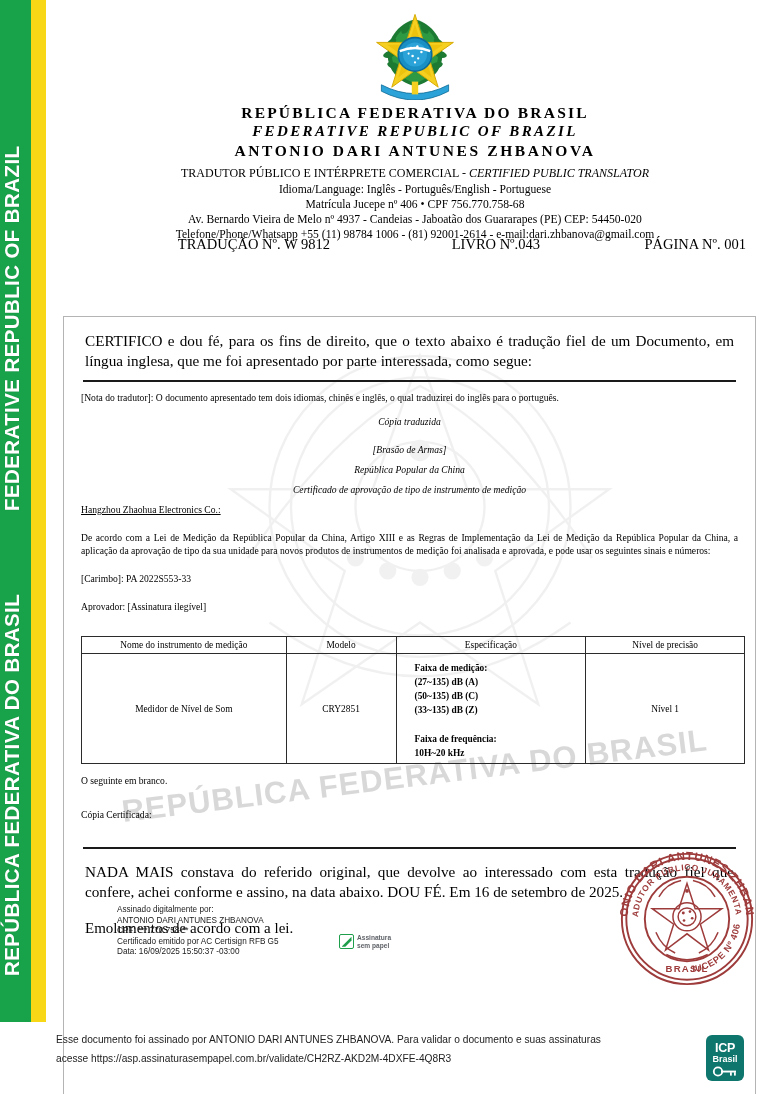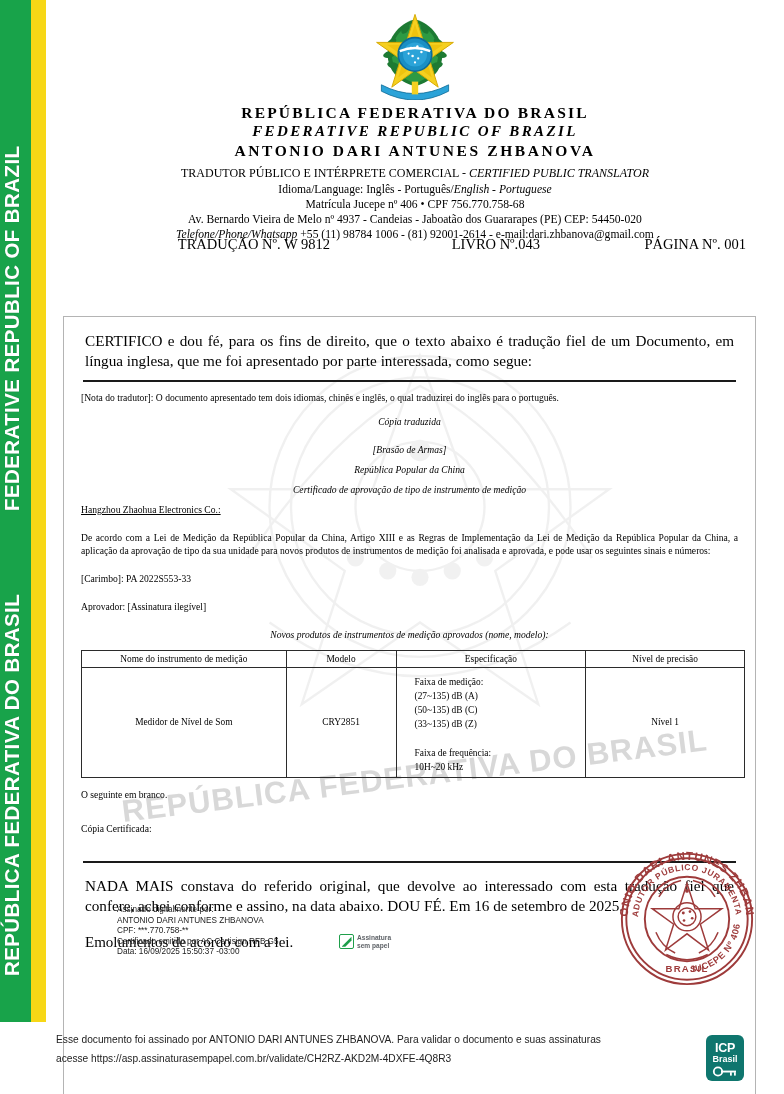--- a/index.html
+++ b/index.html
@@ -93,21 +93,21 @@
     font-size: 15px; font-weight: bold; font-style: italic; letter-spacing: 2.4px;
     margin-top: 1px;
   }
   .hdr-line3 {
     font-size: 15.5px; font-weight: bold; letter-spacing: 2.6px;
     margin-top: 2px;
   }
   .hdr-line4 { font-size: 12px; margin-top: 6px; }
   .hdr-line4 .it { font-style: italic; }
   .hdr-small { font-size: 11.6px; margin-top: 2px; }
-  .hdr-small .it { font-style: italic; }
+  .hdr-small .it { }
 
   
   #ref-row {
     position: absolute;
     left: 64px; top: 236px;
     width: 700px;
     display: flex;
     z-index: 3;
     font-size: 14.5px;
   }
@@ -170,20 +170,21 @@
   }
   #instrument-table th { text-align: center; height: 17px; }
   #instrument-table td.c { text-align: center; }
   #instrument-table td.spec {
     text-align: left;
     padding-left: 18px;
     line-height: 1.5;
     vertical-align: top;
     padding-top: 7px;
     height: 94px;
+    font-weight: bold;
   }
   .col-name { width: 205px; }
   .col-model { width: 110px; }
   .col-spec { width: 190px; }
   .col-level { width: 159px; }
 
   .row-2col { display: flex; font-size: 9.6px; }
   .row-2col .left-col  { width: 48%; padding-left: 2px; }
   .row-2col .right-col { width: 52%; }
 
@@ -375,21 +376,20 @@
     <p class="body-txt center">Certificado de aprovação de tipo de instrumento de medição</p>
     <div class="sp-6"></div>
     <p class="body-txt underline">Hangzhou Zhaohua Electronics Co.:</p>
     <div class="sp-14"></div>
     <p class="body-txt justify">De acordo com a Lei de Medição da República Popular da China, Artigo XIII e as Regras de Implementação da Lei de Medição da República Popular da China, a aplicação da aprovação de tipo da sua unidade para novos produtos de instrumentos de medição foi analisada e aprovada, e pode usar os seguintes sinais e números:</p>
     <div class="sp-14"></div>
     <p class="body-txt">[Carimbo]: PA 2022S553-33</p>
     <div class="sp-14"></div>
     <p class="body-txt">Aprovador: [Assinatura ilegível]</p>
     <div class="sp-14"></div>
-    <p class="body-txt center">Novos produtos de instrumentos de medição aprovados (nome, modelo):</p>
 
     <table id="instrument-table">
       <thead>
         <tr>
           <th class="col-name">Nome do instrumento de medição</th>
           <th class="col-model">Modelo</th>
           <th class="col-spec">Especificação</th>
           <th class="col-level">Nível de precisão</th>
         </tr>
       </thead>

